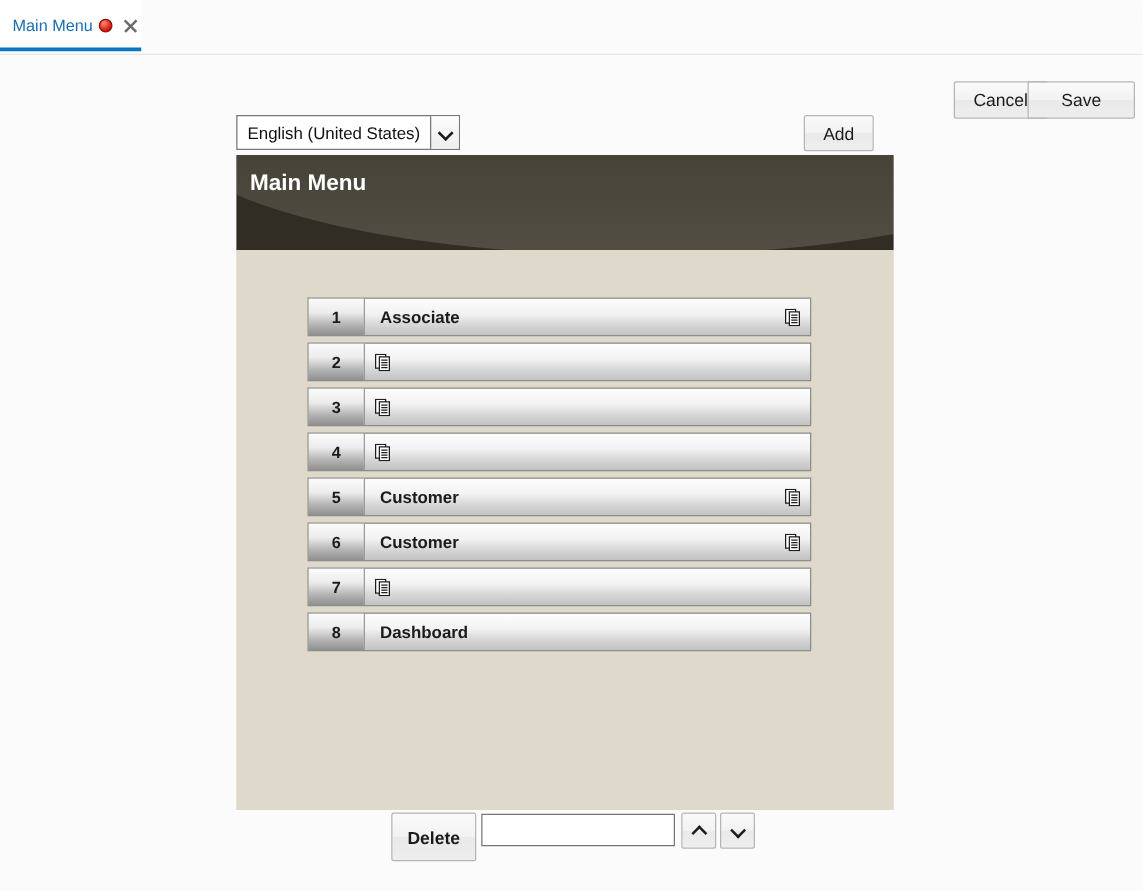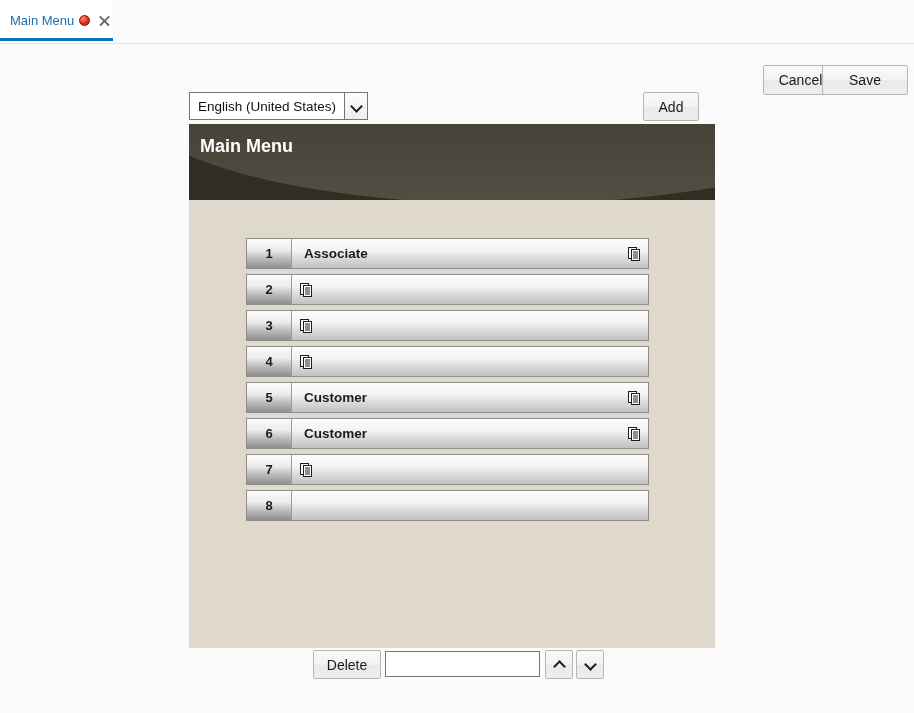--- a/index.html
+++ b/index.html
@@ -289,21 +289,22 @@
     left: 313px;
     top: 650px;
     width: 292px;
     height: 30px;
   }
   .btn-delete {
     position: absolute;
     left: 0;
     top: 0;
     width: 68px;
-    height: 29px;
+    height: 39px;
+    font-weight: bold;
   }
   .pos-input {
     position: absolute;
     left: 72px;
     top: 1px;
     width: 155px;
     height: 26px;
     border: 1px solid #767676;
     background: #ffffff;
     box-sizing: border-box;
@@ -450,20 +451,21 @@
             <rect x="3.5" y="2.5" width="8" height="11" fill="#ffffff" stroke="#1d1d1d"></rect>
             <line x1="5" y1="5" x2="10" y2="5" stroke="#1d1d1d"></line>
             <line x1="5" y1="7" x2="10" y2="7" stroke="#1d1d1d"></line>
             <line x1="5" y1="9" x2="10" y2="9" stroke="#1d1d1d"></line>
             <line x1="5" y1="11" x2="10" y2="11" stroke="#1d1d1d"></line>
           </svg>
         </div>
       </div>
       <div class="menu-row">
         <div class="menu-num">8</div>
+        <div class="menu-label">Dashboard</div>
         <div class="menu-icon-slot"></div>
       </div>
     </div>
 </div>
 
 <div class="bottom-bar">
   <div class="btn btn-delete">Delete</div>
   <input class="pos-input" type="text" placeholder="" style="">
   <div class="btn btn-up">
     <span class="chev up"></span>

